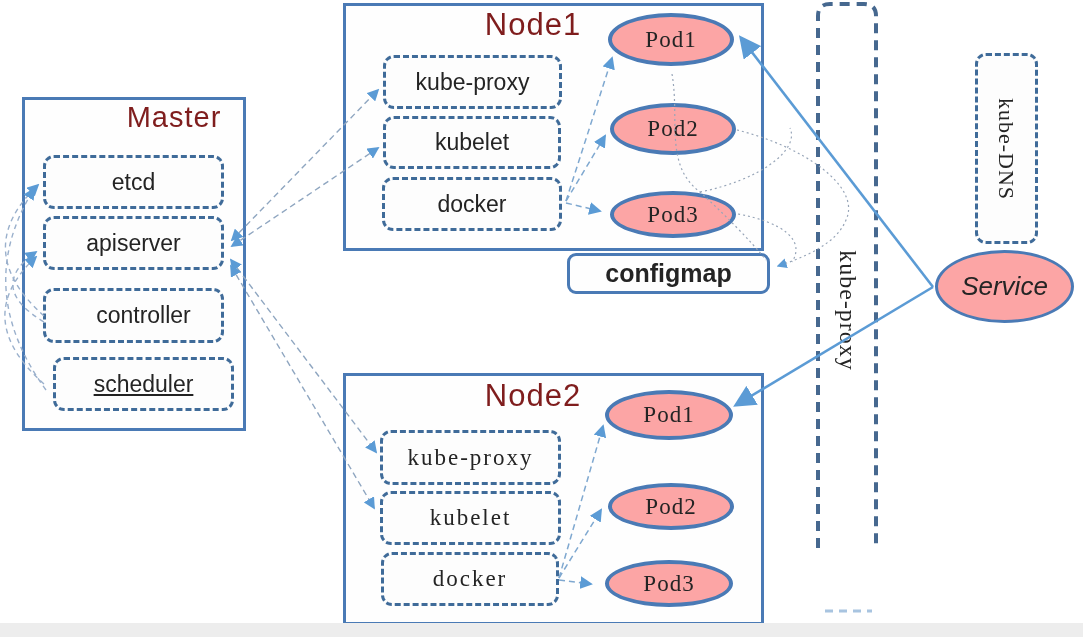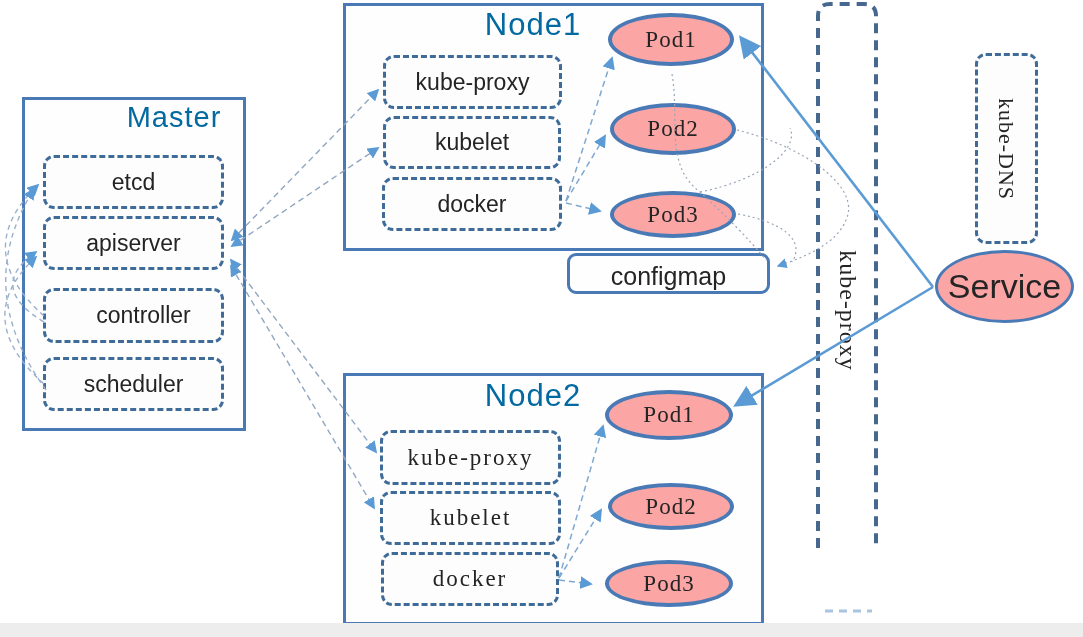--- a/index.html
+++ b/index.html
@@ -13,21 +13,21 @@
   }
   .box-dashed{
     border:3px dashed #3f6b99;border-radius:11px;background:#fdfdfd;
     display:flex;align-items:center;justify-content:center;
   }
   .ellipse{
     border:4px solid #4a7ab5;border-radius:50%;background:#fca5a5;
     display:flex;align-items:center;justify-content:center;
   }
   .title{
-    text-align:center;font-size:29px;color:#0369a1;letter-spacing:1px;
+    text-align:center;font-size:29px;color:#7f1d1d;letter-spacing:1px;
   }
   .lbl-sans{font-family:"Liberation Sans",sans-serif;font-size:23px;color:#242424;}
   .lbl-serif{font-family:"Liberation Serif","DejaVu Serif",serif;font-size:23px;color:#242424;letter-spacing:2px;}
   .pod-lbl{font-family:"Liberation Serif","DejaVu Serif",serif;font-size:23px;color:#242424;letter-spacing:1px;}
   .vwrap{display:flex;align-items:center;justify-content:center;}
   .vtext{transform:rotate(90deg);white-space:nowrap;
     font-family:"Liberation Serif","DejaVu Serif",serif;font-size:23px;color:#242424;letter-spacing:1px;}
   #connectors{position:absolute;left:0;top:0;pointer-events:none;}
   .bottom-strip{left:0;top:623px;width:1083px;height:14px;background:#ededed;}
 </style>
@@ -40,21 +40,21 @@
   <div class="abs title" style="left:22px;top:101px;width:224px;margin-left:40px;">Master</div>
   <div class="abs box-dashed" style="left:43px;top:155px;width:181px;height:54px;text-align:right;">
     <span class="lbl-sans">etcd</span>
   </div>
   <div class="abs box-dashed" style="left:43px;top:216px;width:181px;height:54px;text-align:right;">
     <span class="lbl-sans">apiserver</span>
   </div>
   <div class="abs box-dashed" style="left:43px;top:288px;width:181px;height:55px;padding-left:20px;">
     <span class="lbl-sans">controller</span>
   </div>
-  <div class="abs box-dashed" style="left:43px;top:357px;width:181px;height:54px;">
+  <div class="abs box-dashed" style="left:53px;top:357px;width:181px;height:54px;text-decoration:underline;">
     <span class="lbl-sans">scheduler</span>
   </div>
 
   <div class="abs box-solid" style="left:343px;top:3px;width:421px;height:248px;"></div>
   <div class="abs title" style="left:343px;top:7px;width:380px;font-size:31px;">Node1</div>
   <div class="abs box-dashed" style="left:383px;top:55px;width:179px;height:54px;">
     <span class="lbl-sans">kube-proxy</span>
   </div>
   <div class="abs box-dashed" style="left:383px;top:116px;width:178px;height:53px;">
     <span class="lbl-sans">kubelet</span>
@@ -65,21 +65,21 @@
   <div class="abs ellipse" style="left:608px;top:13px;width:126px;height:53px;">
     <span class="pod-lbl">Pod1</span>
   </div>
   <div class="abs ellipse" style="left:610px;top:103px;width:126px;height:52px;">
     <span class="pod-lbl">Pod2</span>
   </div>
   <div class="abs ellipse" style="left:610px;top:191px;width:126px;height:47px;">
     <span class="pod-lbl">Pod3</span>
   </div>
 
-  <div class="abs box-solid" style="left:567px;top:253px;width:203px;height:41px;border-radius:9px;display:flex;align-items:flex-end;justify-content:center;">
+  <div class="abs box-solid" style="left:567px;top:253px;width:203px;height:41px;border-radius:9px;display:flex;align-items:center;justify-content:center;font-weight:bold;">
     <span class="lbl-sans" style="font-size:25px;">configmap</span>
   </div>
 
   <div class="abs box-solid" style="left:343px;top:373px;width:421px;height:252px;"></div>
   <div class="abs title" style="left:343px;top:378px;width:380px;font-size:31px;">Node2</div>
   <div class="abs box-dashed" style="left:380px;top:430px;width:181px;height:55px;">
     <span class="lbl-serif">kube-proxy</span>
   </div>
   <div class="abs box-dashed" style="left:380px;top:491px;width:181px;height:54px;">
     <span class="lbl-serif">kubelet</span>
@@ -99,21 +99,21 @@
 
   <div class="abs vwrap" style="left:818px;top:210px;width:59px;height:200px;">
     <span class="vtext" style="font-size:24px;">kube-proxy</span>
   </div>
 
   <div class="abs box-dashed vwrap" style="left:975px;top:53px;width:63px;height:191px;">
     <span class="vtext" style="font-size:22px;">kube-DNS</span>
   </div>
 
   <div class="abs ellipse" style="left:935px;top:250px;width:139px;height:73px;border-width:3px;">
-    <span class="lbl-sans" style="font-size:34px;">Service</span>
+    <span class="lbl-sans" style="font-size:26px;font-style:italic;">Service</span>
   </div>
 
   <div class="abs bottom-strip"></div>
 
   <svg id="connectors" width="1083" height="637" viewBox="0 0 1083 637">
     <defs>
       <marker id="ah" viewBox="0 0 10 10" refX="8.5" refY="5" markerWidth="8.5" markerHeight="8.5" orient="auto-start-reverse">
         <path d="M0 0 L10 5 L0 10 z" fill="#5b9bd5"></path>
       </marker>
     </defs>

